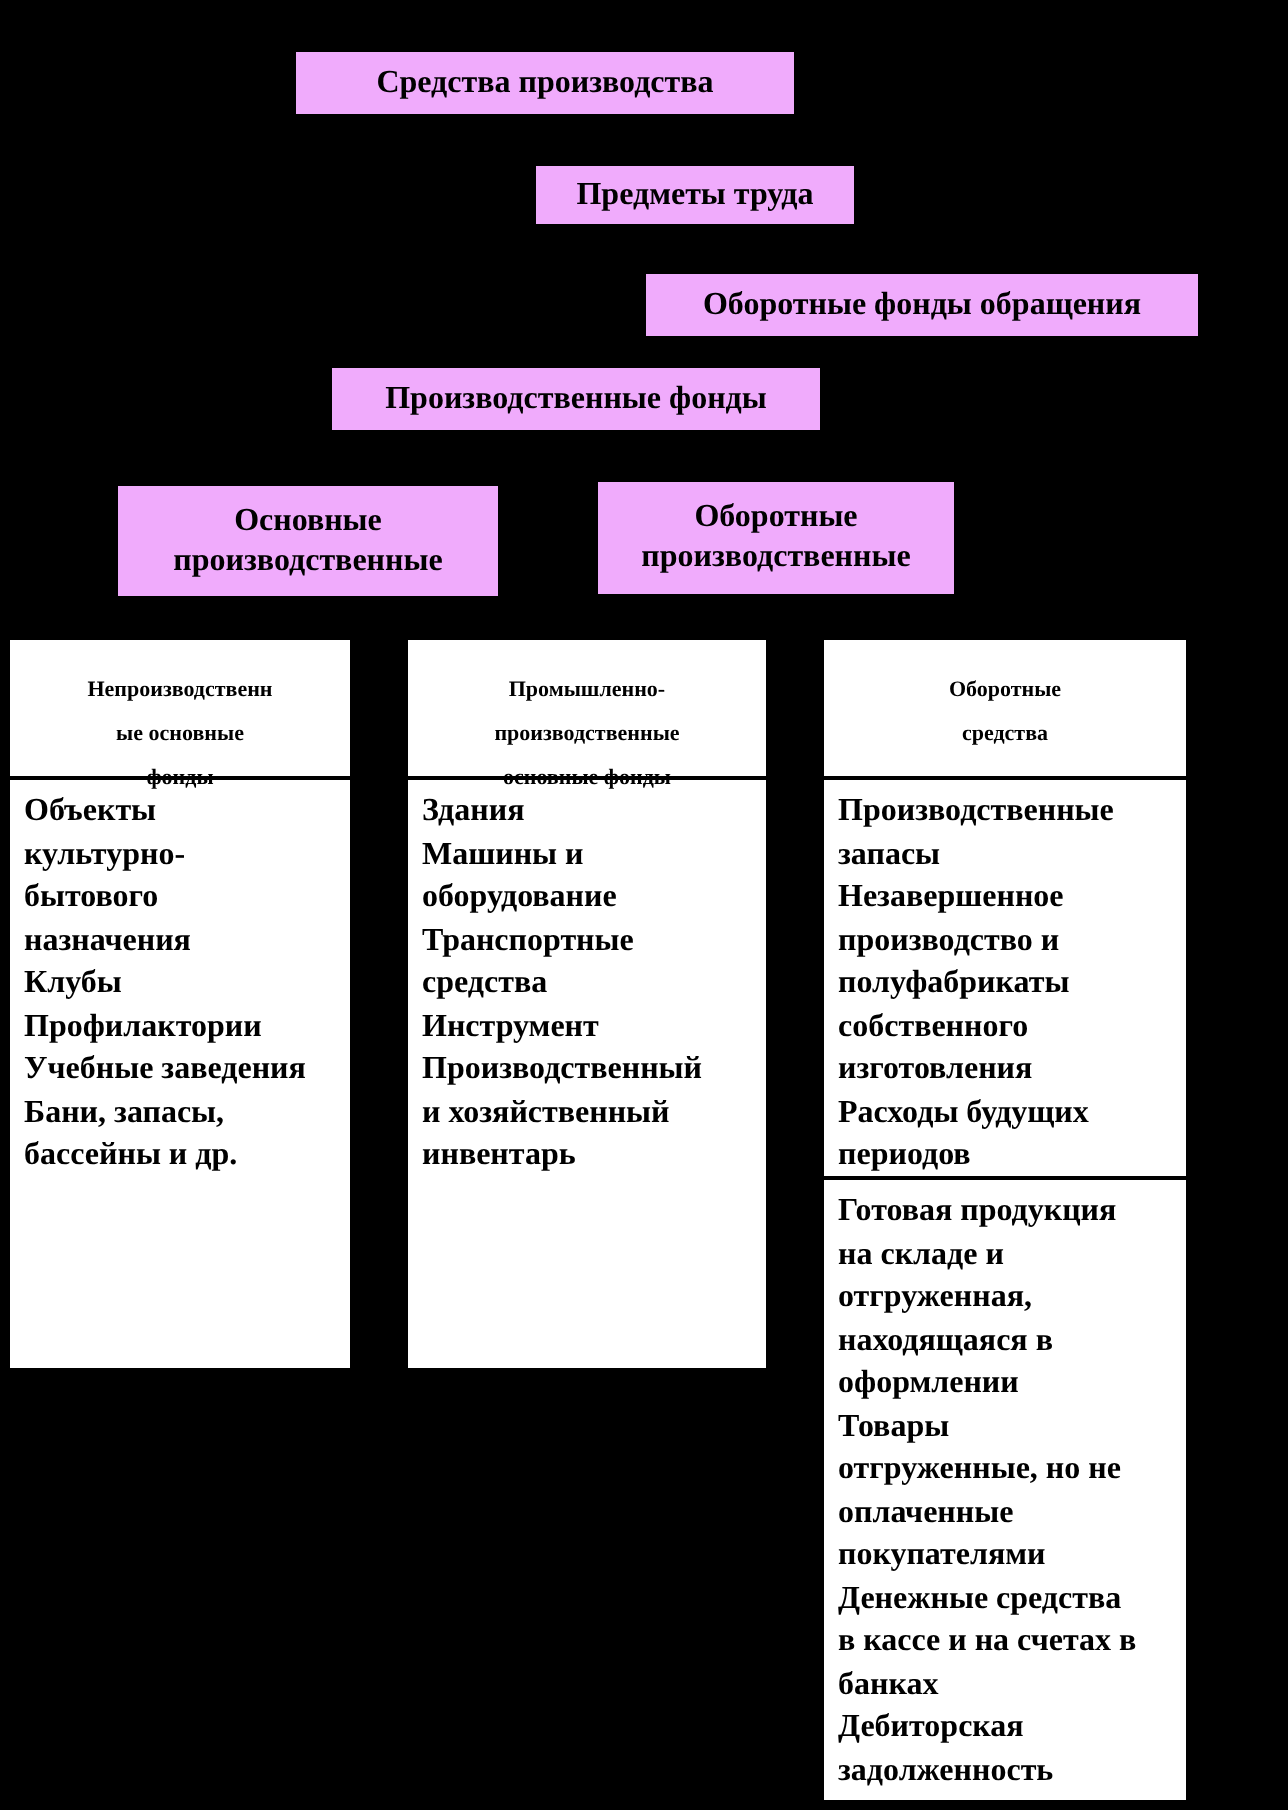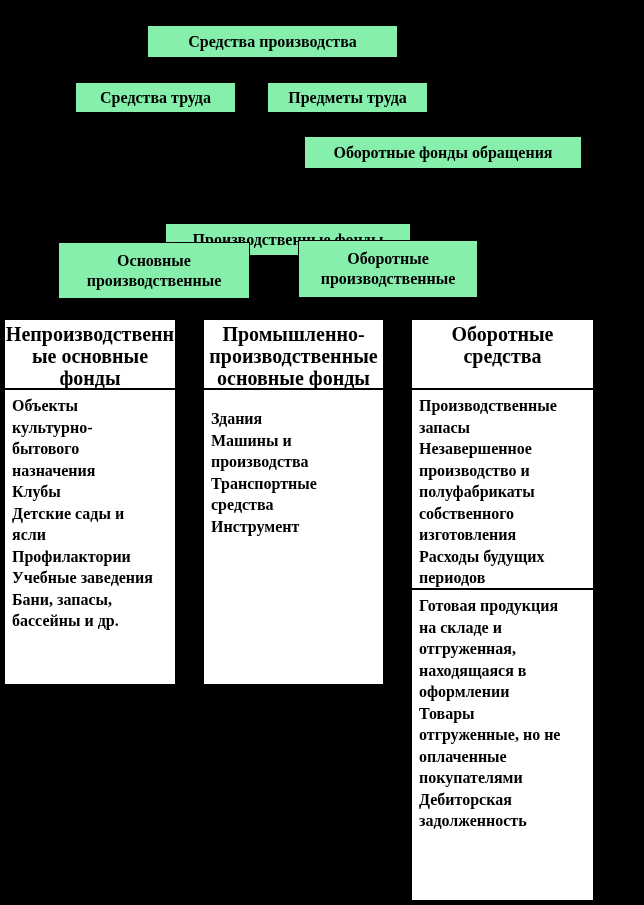--- a/index.html
+++ b/index.html
@@ -10,21 +10,21 @@
     height: 905px;
     background: #000000;
     font-family: "Liberation Serif", "DejaVu Serif", serif;
     font-weight: bold;
     color: #000000;
     overflow: hidden;
   }
   .stage * { box-sizing: border-box; }
   .box {
     position: absolute;
-    background: #86efac;
+    background: #f0abfc;
     border: 1px solid #000000;
     display: flex;
     align-items: center;
     justify-content: center;
     text-align: center;
     white-space: pre-line;
     font-size: 16px;
     line-height: 1.25;
     padding: 1px 4px;
   }
@@ -33,85 +33,85 @@
     background: #ffffff;
     border: 2px solid #000000;
     display: flex;
     flex-direction: column;
   }
   .col-header {
     height: 70px;
     border-bottom: 2px solid #000000;
     text-align: center;
     white-space: pre-line;
-    font-size: 20px;
+    font-size: 11px;
     line-height: 22px;
-    padding-top: 3px;
+    padding-top: 14px;
     flex: 0 0 auto;
   }
   .col-section {
     padding: 5px 2px 16px 7px;
     font-size: 16px;
     line-height: 21.5px;
     flex: 1 1 auto;
   }
   .col-section.divided { border-bottom: 2px solid #000000; flex: 0 0 auto; }
   .list-item { white-space: pre-line; }
 </style>
 </head>
 <body>
 
 <div class="stage">
 
   <div class="box" style="left:147px; top:25px; width:251px; height:33px;">Средства производства</div>
 
-  <div class="box" style="left:75px; top:82px; width:161px; height:31px;">Средства труда</div>
 
   <div class="box" style="left:267px; top:82px; width:161px; height:31px;">Предметы  труда</div>
 
-  <div class="box" style="left:304px; top:136px; width:278px; height:33px;">Оборотные фонды обращения</div>
+  <div class="box" style="left:322px; top:136px; width:278px; height:33px;">Оборотные фонды обращения</div>
 
-  <div class="box" style="left:165px; top:183px; width:246px; height:33px;margin-top:40px;">Производственные фонды</div>
+  <div class="box" style="left:165px; top:183px; width:246px; height:33px;">Производственные фонды</div>
 
   <div class="box" style="left:58px; top:242px; width:192px; height:57px;">Основные
 производственные</div>
 
   <div class="box" style="left:298px; top:240px; width:180px; height:58px;">Оборотные
 производственные</div>
 
   <div class="col" style="left:3px; top:318px; width:174px; height:368px;">
     <div class="col-header">Непроизводственн
 ые основные
 фонды</div>
     <div class="col-section">
       <div class="list-item">Объекты
 культурно-
 бытового
 назначения</div>
       <div class="list-item">Клубы</div>
-      <div class="list-item">Детские сады и
-ясли</div>
       <div class="list-item">Профилактории</div>
       <div class="list-item">Учебные заведения</div>
       <div class="list-item">Бани, запасы,
 бассейны и др.</div>
     </div>
   </div>
 
-  <div class="col" style="left:202px; top:318px; width:183px; height:368px;gap:13px;">
+  <div class="col" style="left:202px; top:318px; width:183px; height:368px;">
     <div class="col-header">Промышленно-
 производственные
 основные фонды</div>
     <div class="col-section">
       <div class="list-item">Здания</div>
       <div class="list-item">Машины и
-производства</div>
+оборудование</div>
       <div class="list-item">Транспортные
 средства</div>
       <div class="list-item">Инструмент</div>
+      <div class="list-item">Производственный
+и хозяйственный
+инвентарь</div>
     </div>
   </div>
 
   <div class="col" style="left:410px; top:318px; width:185px; height:584px;">
     <div class="col-header">Оборотные
 средства</div>
     <div class="col-section divided" style="height:200px;">
       <div class="list-item">Производственные
 запасы</div>
       <div class="list-item">Незавершенное
@@ -125,18 +125,21 @@
     <div class="col-section">
       <div class="list-item">Готовая продукция
 на складе и
 отгруженная,
 находящаяся в
 оформлении</div>
       <div class="list-item">Товары
 отгруженные, но не
 оплаченные
 покупателями</div>
+      <div class="list-item">Денежные средства
+в кассе и на счетах в
+банках</div>
       <div class="list-item">Дебиторская
 задолженность</div>
     </div>
   </div>
 
 </div>
 
 </body></html>

